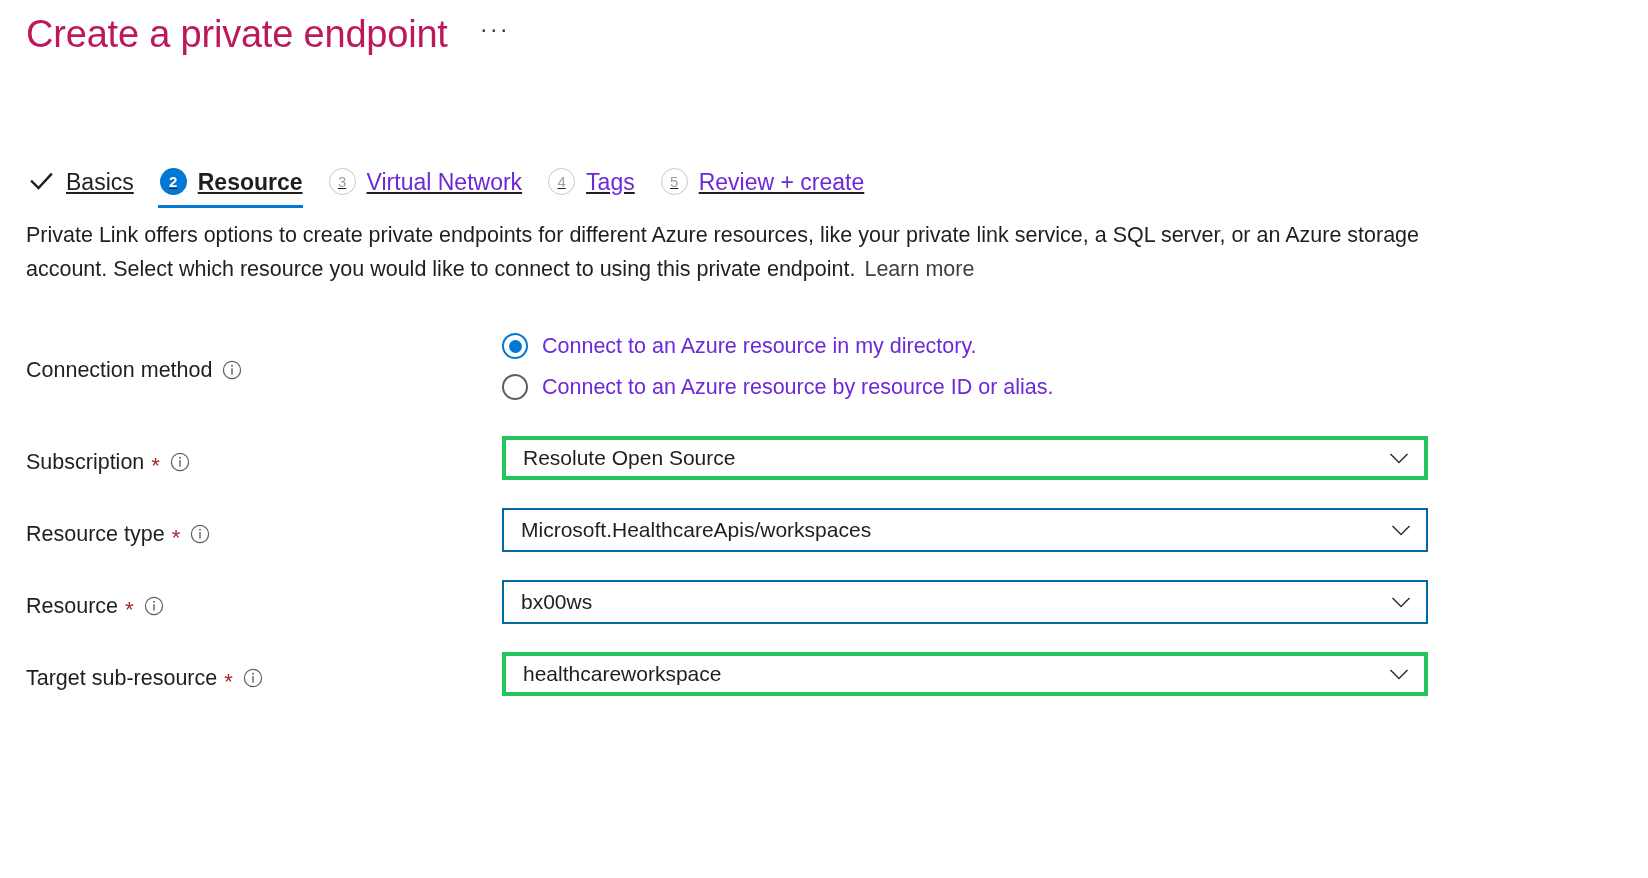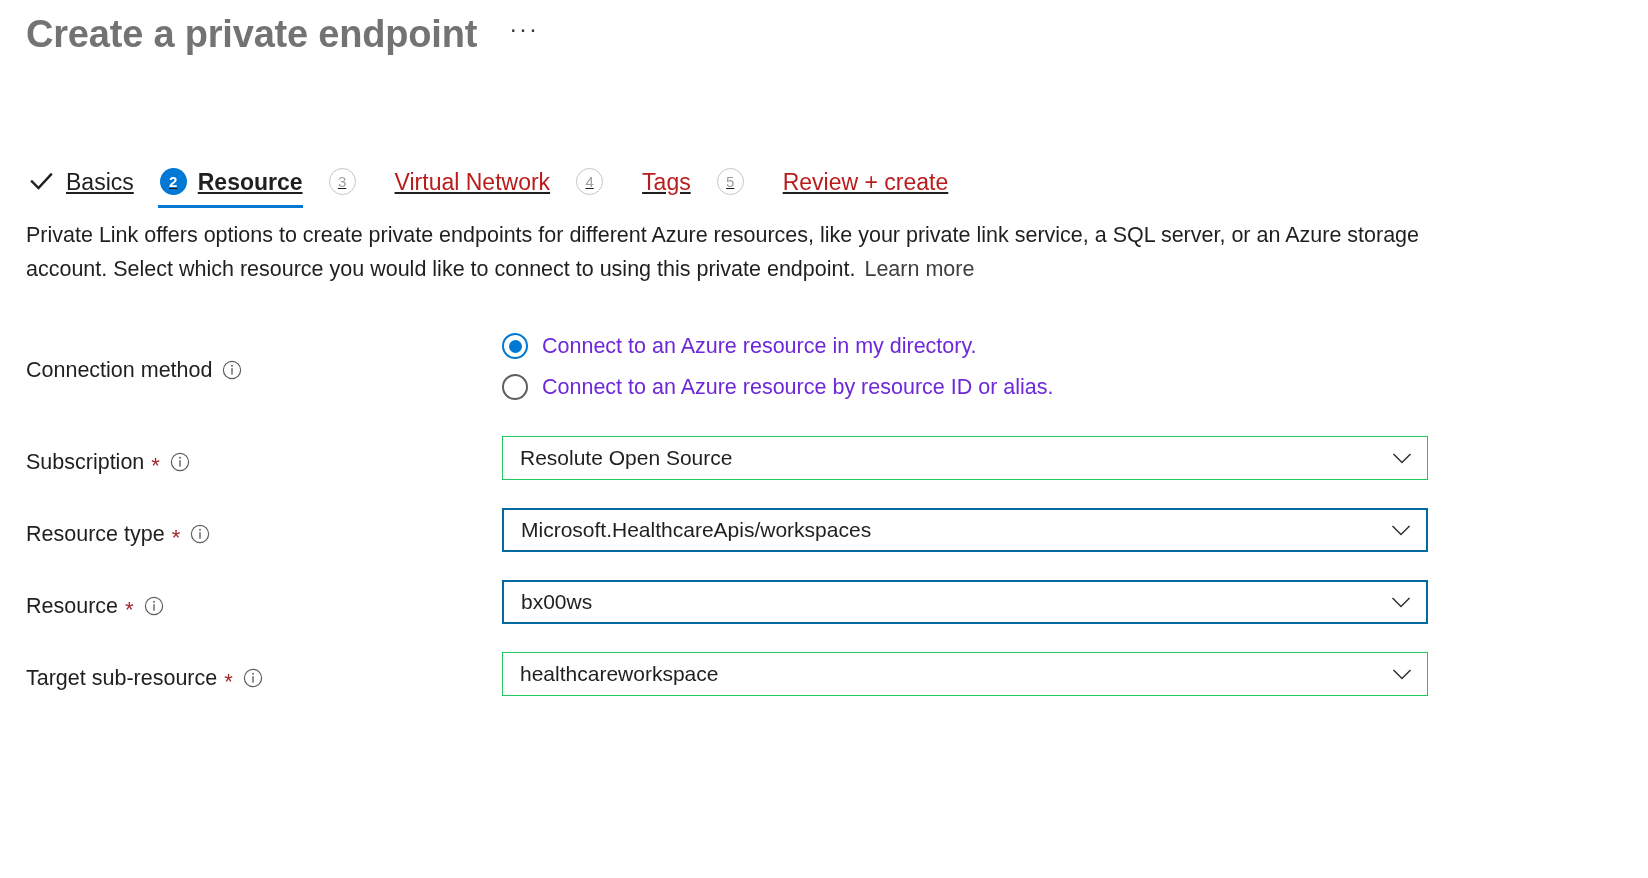--- a/index.html
+++ b/index.html
@@ -18,23 +18,23 @@
 
   
   .page-header {
     display: flex;
     align-items: center;
     gap: 26px;
     padding: 8px 0 0 26px;
   }
   .page-title {
     font-size: 38px;
-    font-weight: 700;
+    font-weight: 400;
     letter-spacing: -0.2px;
-    color: #737373;
+    color: #be185d;
     line-height: 52px;
     white-space: nowrap;
   }
   .ellipsis-btn {
     font-size: 24px;
     line-height: 14px;
     color: #3b3a39;
     letter-spacing: 2px;
     padding: 4px 6px 14px 6px;
     cursor: pointer;
@@ -60,21 +60,21 @@
     text-decoration: underline;
   }
   .tab:first-child { padding-left: 2px; }
   .tab-label {
     font-size: 23px;
     color: #323130;
     line-height: 26px;
   }
   .tab.done .tab-label { font-weight: 400; color: #201f1e; }
   .tab.active .tab-label { font-weight: 700; color: #201f1e; }
-  .tab.pending .tab-label { color: #b91c1c; margin-left: 28px; }
+  .tab.pending .tab-label { color: #6d28d9; }
   .tab.active::after {
     content: "";
     position: absolute;
     left: 2px; right: 22px; bottom: 0;
     height: 3px;
     background: #0078d4;
   }
   .tab-badge {
     width: 27px; height: 27px;
     border-radius: 50%;
@@ -150,21 +150,21 @@
     display: inline-flex; align-items: center; justify-content: center;
   }
   .radio-outer.checked { border-color: #0078d4; border-width: 2px; }
   .radio-dot { width: 13px; height: 13px; border-radius: 50%; background: #0078d4; }
   .radio-label { font-size: 21.5px; line-height: 28px; color: #6d28d9; }
 
   
   .dropdown {
     width: 926px;
     height: 44px;
-    border: 1px solid #22c55e;
+    border: 4px solid #22c55e;
     background: #fff;
     display: flex;
     align-items: center;
     justify-content: space-between;
     padding: 0 12px 0 17px;
     cursor: pointer;
   }
   .dropdown.highlight { border: 2px solid #0369a1; }
   .dropdown-value {
     font-size: 21px;

